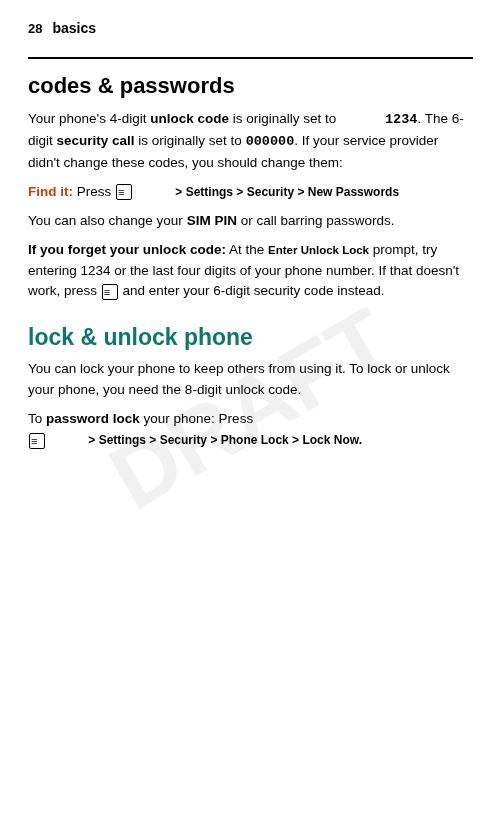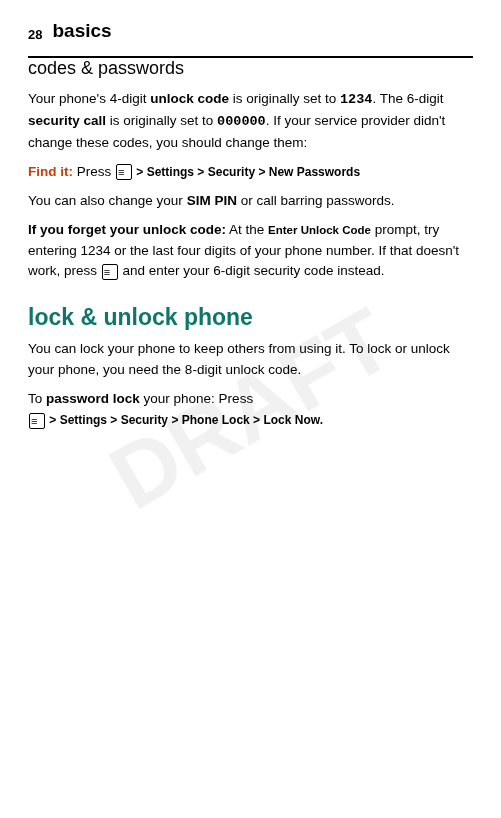--- a/index.html
+++ b/index.html
@@ -11,22 +11,22 @@
       width: 501px;
       min-height: 818px;
       background: #fff;
       font-family: Arial, Helvetica, sans-serif;
       font-size: 14px;
       color: #000;
       padding: 20px 28px 20px 28px;
       position: relative;
     }
     h1.section-title {
-      font-size: 18px;
-      font-weight: normal;
+      font-size: 22px;
+      font-weight: bold;
       color: #000;
       margin-bottom: 10px;
       border-bottom: none;
     }
     h2.section-title {
       font-size: 23px;
       font-weight: bold;
       color: #0f766e;
       margin-top: 22px;
       margin-bottom: 8px;
@@ -49,20 +49,21 @@
       z-index: 0;
       white-space: nowrap;
     }
     .content {
       position: relative;
       z-index: 1;
     }
     .nav-path {
       font-size: 12px;
       font-weight: bold;
+      padding-left: 39px;
     }
     .menu-icon {
       display: inline-block;
       width: 16px;
       height: 16px;
       border: 1.5px solid #000;
       border-radius: 2px;
       vertical-align: middle;
       position: relative;
       margin: 0 1px;
@@ -79,66 +80,67 @@
       font-weight: bold;
       color: #c2410c;
     }
     .enter-unlock-small {
       font-size: 11.5px;
       font-weight: bold;
     }
     .header-row {
       display: flex;
       align-items: flex-end;
+      margin-bottom: 14px;
       border-bottom: 2px solid #000;
-      padding-bottom: 13px;
+      padding-bottom: 20px;
     }
     .page-num-left {
       font-size: 13px;
       font-weight: bold;
       flex: 0 0 auto;
       margin-right: 10px;
       margin-bottom: 1px;
     }
     .header-label {
-      font-size: 19px;
+      font-size: 14px;
       font-weight: bold;
       flex: 0 0 auto;
       margin-bottom: 1px;
     }
   </style>
 </head>
 <body>
 
 <div class="draft-watermark">DRAFT</div>
 
 <div class="content">
 
   <div class="header-row">
     <span class="page-num-left">28</span>
     <span class="header-label">basics</span>
   </div>
 
   <h1 class="section-title">codes &amp; passwords</h1>
 
   <p>
-    Your phone's 4-digit <strong>unlock code</strong> is originally set to <strong><span style="font-family:'Courier New',monospace;">1234</span></strong>. The 6-digit <strong>security call</strong> is originally set to <strong><span style="font-family:'Courier New',monospace;">000000</span></strong>. If your service provider didn't change these codes, you should change them:
+    Your phone's 4-digit <strong>unlock code</strong> is originally set to <strong><span style="font-family:'Courier New',monospace;margin-left:45px;">1234</span></strong>. The 6-digit <strong>security call</strong> is originally set to <strong><span style="font-family:'Courier New',monospace;">000000</span></strong>. If your service provider didn't change these codes, you should change them:
   </p>
 
   <p>
     <span class="find-it-label">Find it:</span>
     <span> Press </span><span class="menu-icon"></span><span class="nav-path"> &gt; Settings &gt; Security &gt; New Passwords</span>
   </p>
 
   <p>
     You can also change your <strong>SIM PIN</strong> or call barring passwords.
   </p>
 
   <p>
-    <strong>If you forget your unlock code:</strong> At the <span class="enter-unlock-small">Enter Unlock Code</span> prompt, try entering 1234 or the last four digits of your phone number. If that doesn't work, press <span class="menu-icon"></span> and enter your 6-digit security code instead.
+    <strong>If you forget your unlock code:</strong> At the <span class="enter-unlock-small">Enter Unlock Lock</span> prompt, try entering 1234 or the last four digits of your phone number. If that doesn't work, press <span class="menu-icon"></span> and enter your 6-digit security code instead.
   </p>
 
 
   <h2 class="section-title">lock &amp; unlock phone</h2>
 
   <p>
     You can lock your phone to keep others from using it. To lock or unlock your phone, you need the 8-digit unlock code.
   </p>
 
   <p>

